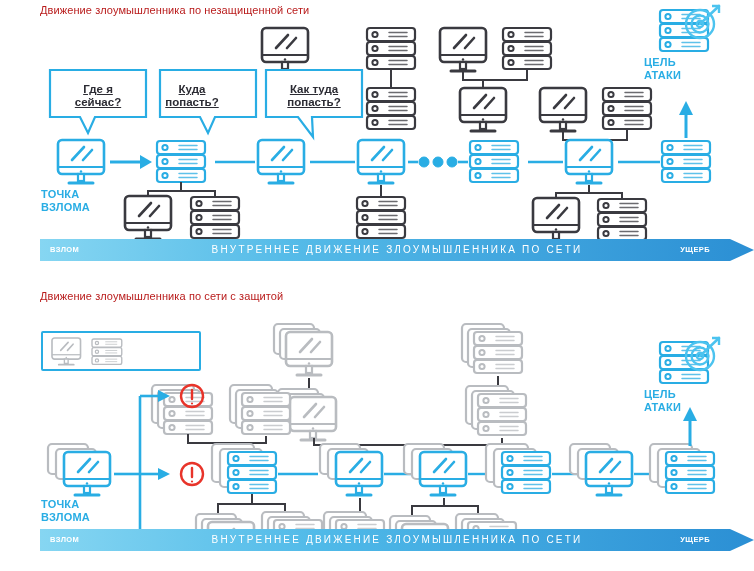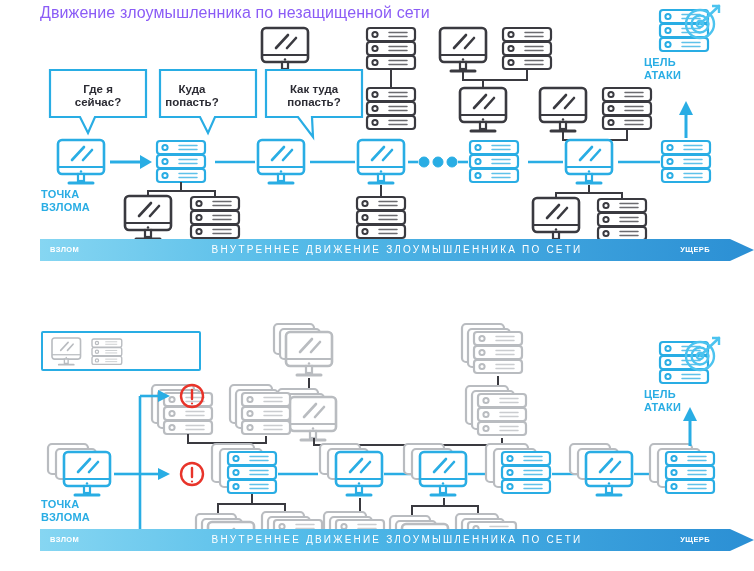--- a/index.html
+++ b/index.html
@@ -1,37 +1,37 @@
 <!DOCTYPE html>
 <html><head>
 <meta charset="utf-8">
 <style>
   html,body{margin:0;padding:0;background:#ffffff;}
   body{width:754px;height:571px;position:relative;overflow:hidden;
        font-family:"Liberation Sans","DejaVu Sans",sans-serif;}
   .panel{position:absolute;left:0;width:754px;}
   #panel-top{top:0;height:285px;}
   #panel-bottom{top:286px;height:285px;}
-  .section-title{position:absolute;left:40px;top:4px;font-size:16px;
-       color:#8b5cf6;letter-spacing:.1px;white-space:nowrap;}
+  .section-title{position:absolute;left:40px;top:4px;font-size:11px;
+       color:#b91c1c;letter-spacing:.1px;white-space:nowrap;}
   .stage{position:absolute;left:0;top:0;width:754px;height:250px;}
   .stage svg{display:block;}
   .banner{position:absolute;left:40px;width:714px;height:22px;}
   #banner-top{top:239px;}
   #banner-bottom{top:529px;}
   .banner svg{display:block;}
   .banner-label{position:absolute;font-size:7.5px;font-weight:bold;color:#ffffff;
        letter-spacing:.4px;line-height:22px;top:0;}
   .bl-left{left:10px;}
   .bl-center{left:0;width:714px;text-align:center;letter-spacing:2.2px;font-weight:normal;font-size:10px;}
   .bl-right{right:44px;}
   .node-label{position:absolute;color:#29ade4;font-weight:bold;font-size:11px;
        line-height:12.5px;text-align:left;letter-spacing:.2px;}
   .bubble-text{position:absolute;width:96px;text-align:center;font-size:11.5px;
-       line-height:13px;color:#2b2b33;font-weight:bold;}
+       line-height:13px;color:#2b2b33;font-weight:bold;text-decoration:underline;}
 </style>
 </head>
 <body>
 
 <div class="panel" id="panel-top">
 
   <div class="section-title">Движение злоумышленника по незащищенной сети</div>
 
   <div class="stage">
   <svg width="754" height="250" viewBox="0 0 754 250" xmlns="http://www.w3.org/2000/svg">
@@ -241,20 +241,21 @@
       </defs>
     </svg>
     <div class="banner-label bl-left">ВЗЛОМ</div>
     <div class="banner-label bl-center">ВНУТРЕННЕЕ ДВИЖЕНИЕ ЗЛОУМЫШЛЕННИКА ПО СЕТИ</div>
     <div class="banner-label bl-right">УЩЕРБ</div>
   </div>
 </div>
 
 <div class="panel" id="panel-bottom">
 
+  <div class="section-title">Движение злоумышленника по сети с защитой</div>
 
   <div class="stage">
   <svg width="754" height="250" viewBox="0 0 754 250" xmlns="http://www.w3.org/2000/svg">
     <defs>
       <g id="mon2">
         <rect x="0" y="0" width="46" height="34" rx="4" ry="4" fill="#fff" stroke-width="2.6"></rect>
         <line x1="0" y1="27" x2="46" y2="27" stroke-width="2"></line>
         <line x1="14" y1="20" x2="26" y2="7" stroke-width="2.6" stroke-linecap="round"></line>
         <line x1="25" y1="20" x2="34" y2="10" stroke-width="2.6" stroke-linecap="round"></line>
         <circle cx="23" cy="31.5" r="1.2" stroke="none"></circle>

